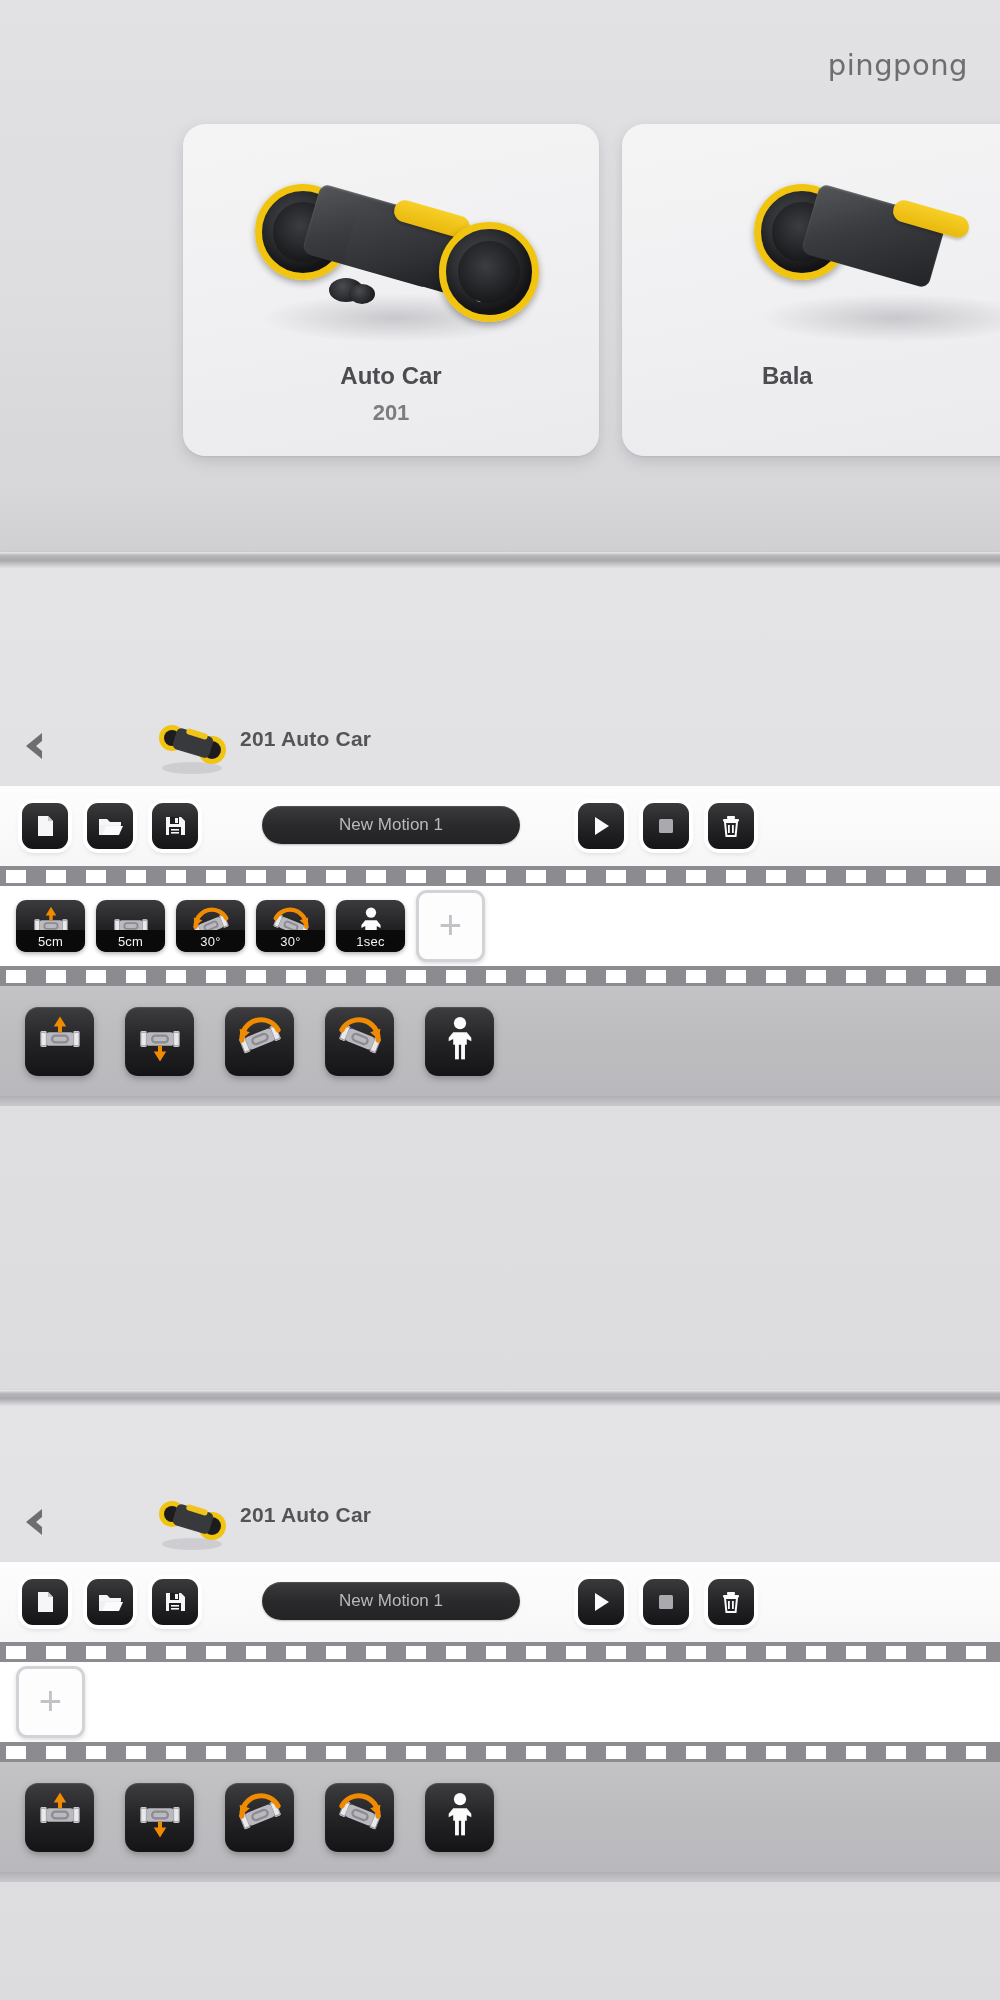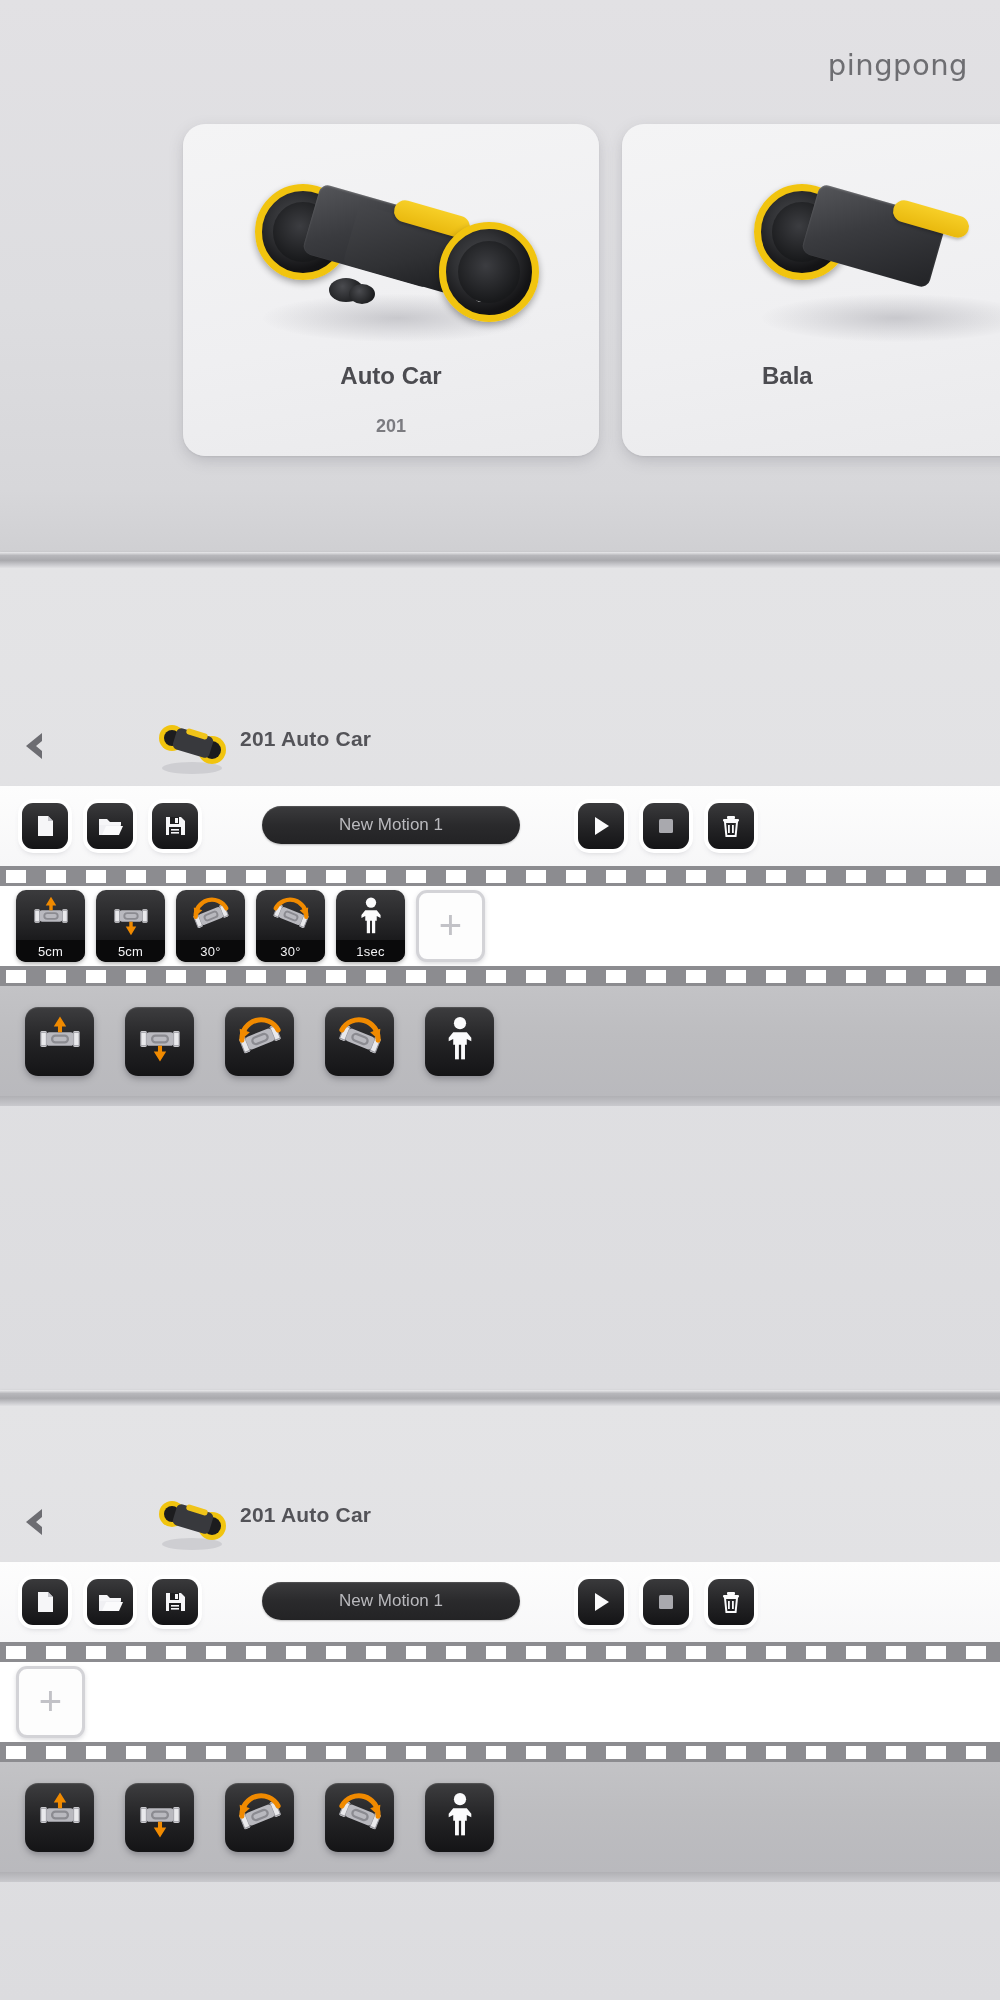--- a/index.html
+++ b/index.html
@@ -30,22 +30,22 @@
     box-shadow:0 5px 14px rgba(130,130,140,.32), 0 1px 2px rgba(0,0,0,.07);
   }
   .card.c1 { left:183px; width:416px; height:332px; }
   .card.c2 { left:622px; width:416px; height:332px; }
   .card-title {
     position:absolute; left:0; right:0; top:238px; text-align:center;
     font-size:24px; font-weight:bold; color:#4b4b50;
   }
   .card.c2 .card-title { text-align:left; left:140px; }
   .card-sub {
-    position:absolute; left:0; right:0; top:292px; text-align:center;
-    font-size:18px; font-weight:bold; color:#7b7b80;
+    position:absolute; left:0; right:0; top:276px; text-align:center;
+    font-size:22px; font-weight:bold; color:#7b7b80;
   }
 
   
   .robot { position:absolute; }
   .rb-body {
     position:absolute; border-radius:9px;
     background:linear-gradient(150deg,#55565a 0%,#3a3b3f 42%,#222326 100%);
     box-shadow:inset 0 1px 2px rgba(255,255,255,.2);
   }
   .rb-body2 {
@@ -133,21 +133,21 @@
     content:""; position:absolute; left:6px; top:4px; right:0; height:13px;
     background-image:repeating-linear-gradient(90deg,#ffffff 0px,#ffffff 20px, rgba(0,0,0,0) 20px, rgba(0,0,0,0) 40px);
   }
   .film-inner {
     position:absolute; left:0; top:20px; width:1000px; height:80px;
     background:#ffffff;
     display:flex; align-items:center; gap:11px; padding-left:16px;
   }
 
   .frame {
-    position:relative; width:69px; height:72px; border-radius:10px;
+    position:relative; width:69px; height:52px; border-radius:10px;
     background:linear-gradient(180deg,#3b3b3d 0%,#1e1e20 62%,#0b0b0c 100%);
     box-shadow:0 2px 4px rgba(0,0,0,.3);
     flex:0 0 auto; cursor:pointer; overflow:hidden;
   }
   .frame .fglyph { position:absolute; left:0; right:0; top:2px; height:48px;
     display:flex; align-items:center; justify-content:center; }
   .frame .flabel {
     position:absolute; left:0; right:0; bottom:0; height:22px;
     background:#0a0a0b; color:#f2f2f4; font-size:13px;
     display:flex; align-items:center; justify-content:center; letter-spacing:.2px;

